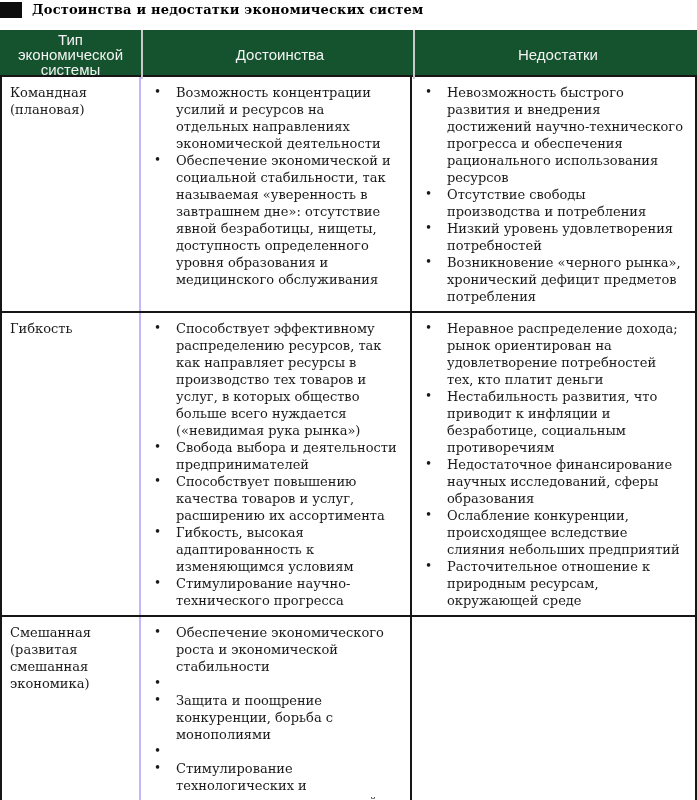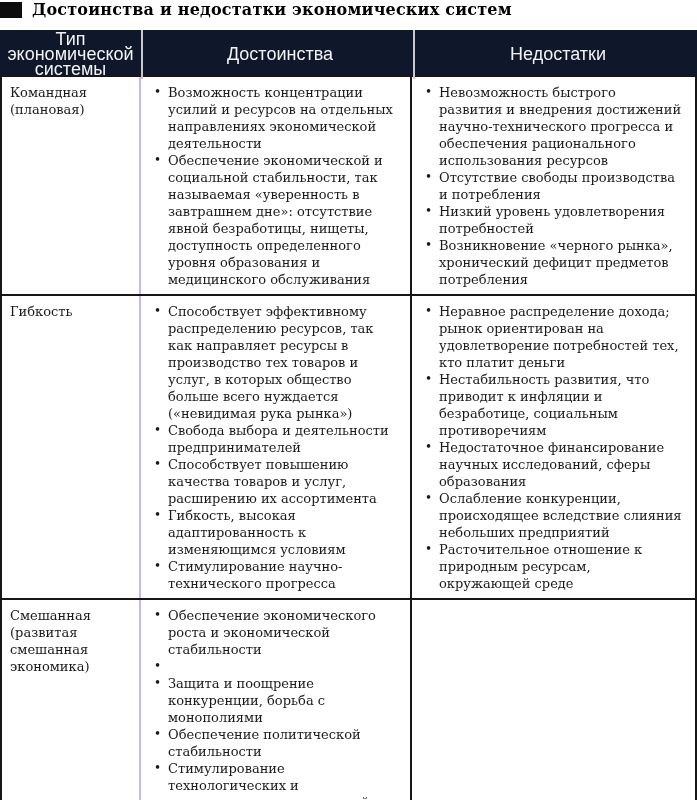--- a/index.html
+++ b/index.html
@@ -26,41 +26,41 @@
   }
   .title-square {
     width: 22px;
     height: 16px;
     background: #0d0d0d;
     flex: 0 0 auto;
     margin-top: 1px;
   }
   .page-title {
     margin: 0;
-    font-size: 16px;
+    font-size: 13px;
     line-height: 18px;
     font-weight: bold;
     font-family: "DejaVu Serif", serif;
     color: #000000;
     letter-spacing: 0.2px;
   }
 
   
   .econ-table {
     width: 697px;
     box-sizing: border-box;
   }
 
   .thead {
     display: grid;
     grid-template-columns: 141px 272px 1fr;
-    background: #0f172a;
+    background: #14532d;
     height: 45px;
     font-family: "Liberation Sans", sans-serif;
-    font-size: 18px;
+    font-size: 15px;
     line-height: 15px;
     color: #f3f3f3;
   }
   .th {
     display: flex;
     align-items: center;
     justify-content: center;
     text-align: center;
     padding: 2px 8px;
     box-sizing: border-box;
@@ -116,20 +116,21 @@
     flex: 0 0 auto;
     width: 14px;
     margin-left: 13px;
     text-align: left;
     font-size: 12px;
     line-height: 17px;
   }
   .btext {
     flex: 1 1 auto;
     padding-right: 6px;
+    margin-left: 8px;
   }
 </style>
 </head>
 <body>
 
 <div class="page">
 
   <div class="title-row">
     <span class="title-square"></span>
     <h1 class="page-title">Достоинства и недостатки экономических систем</h1>
@@ -240,21 +241,20 @@
               </li>
               <li class="bullet-item">
                 <span class="marker">•</span>
               </li>
               <li class="bullet-item">
                 <span class="marker">•</span>
                 <span class="btext">Защита и поощрение конкуренции, борьба с монополиями</span>
               </li>
               <li class="bullet-item">
                 <span class="marker">•</span>
-                <span class="btext">Обеспечение политической стабильности</span>
               </li>
               <li class="bullet-item">
                 <span class="marker">•</span>
                 <span class="btext">Стимулирование технологических и организационных инноваций</span>
               </li>
             </ul>
           </div>
           <div class="cell cell-list cell-dis">
             <ul class="bullets"></ul>
           </div>

